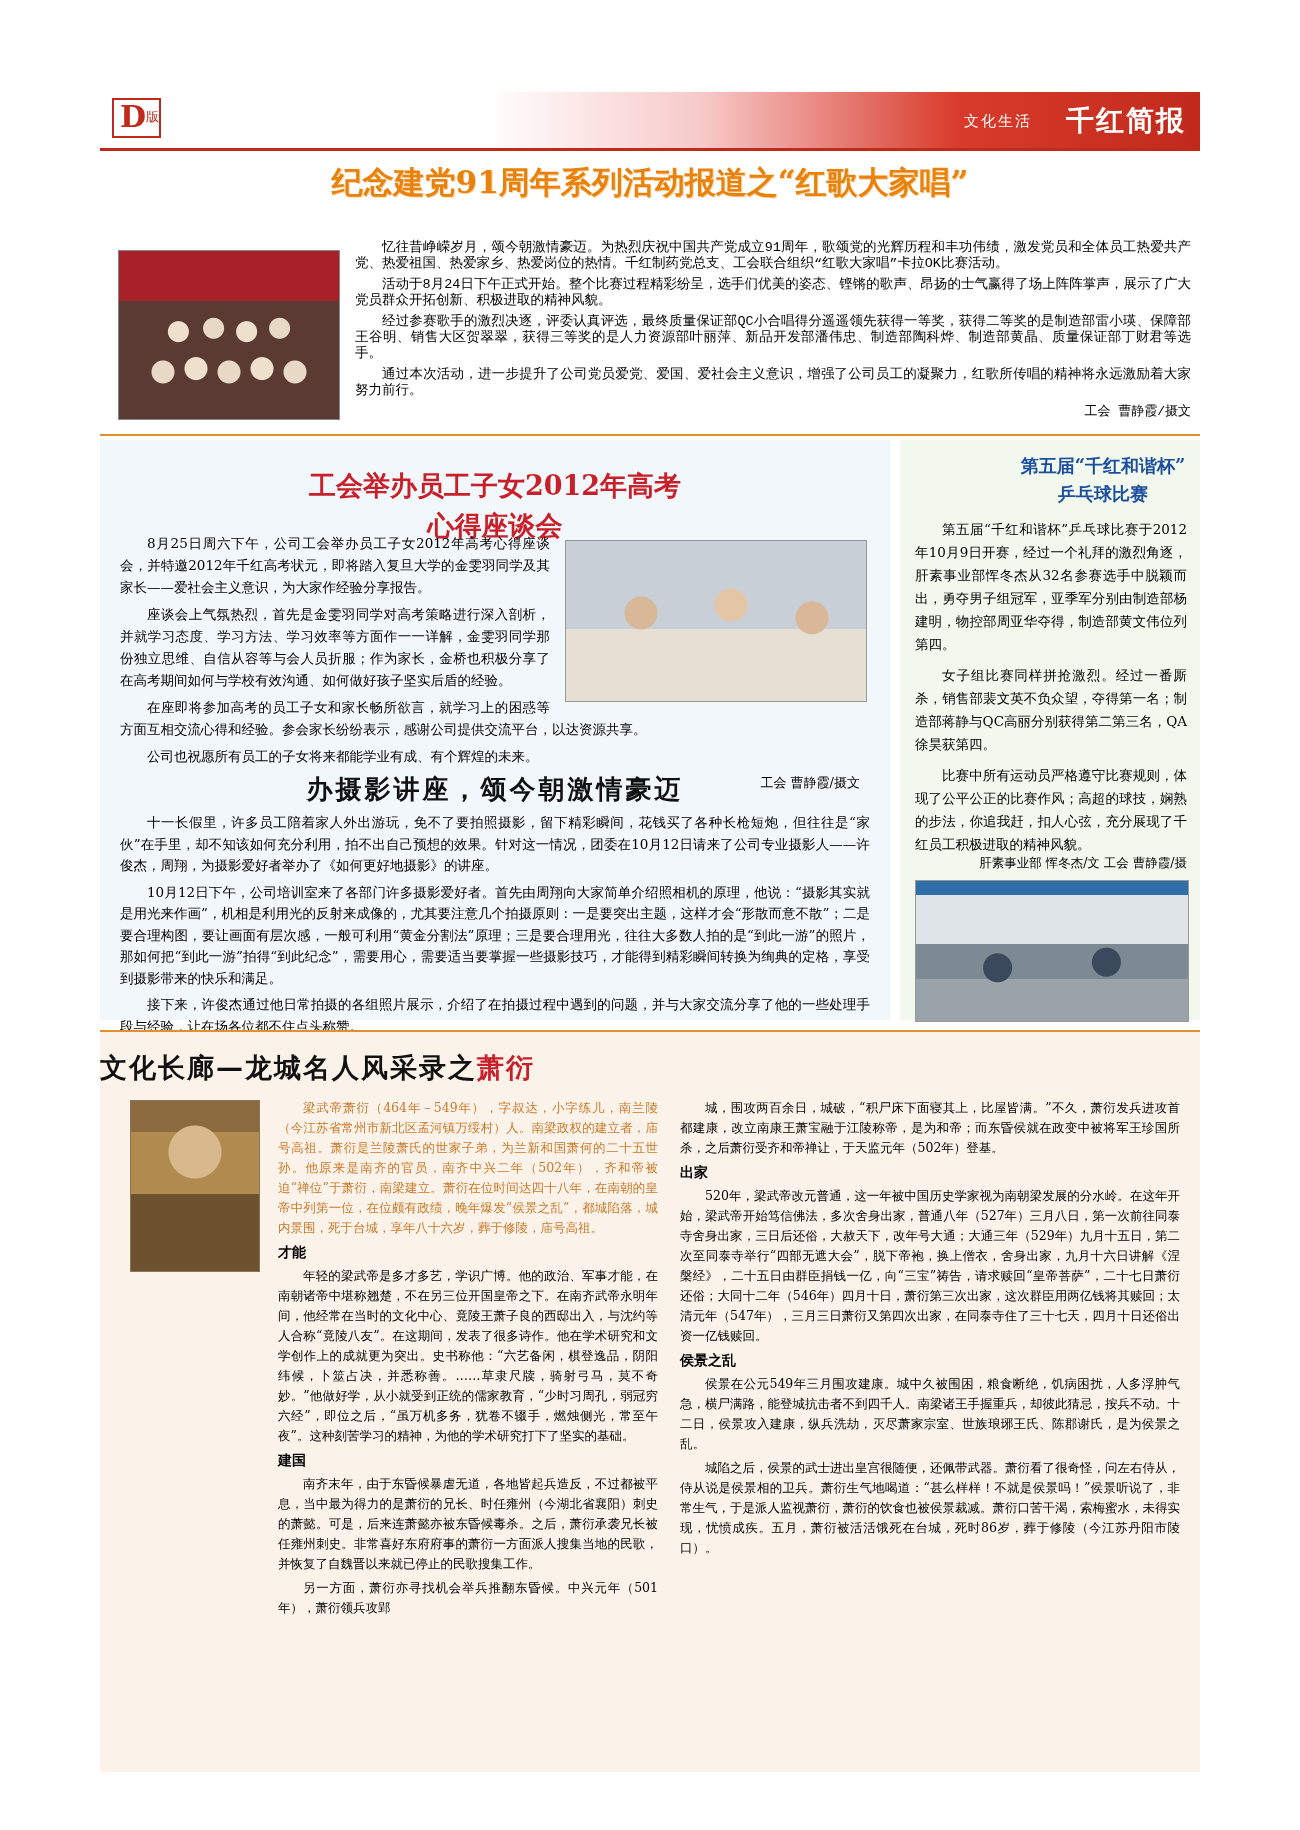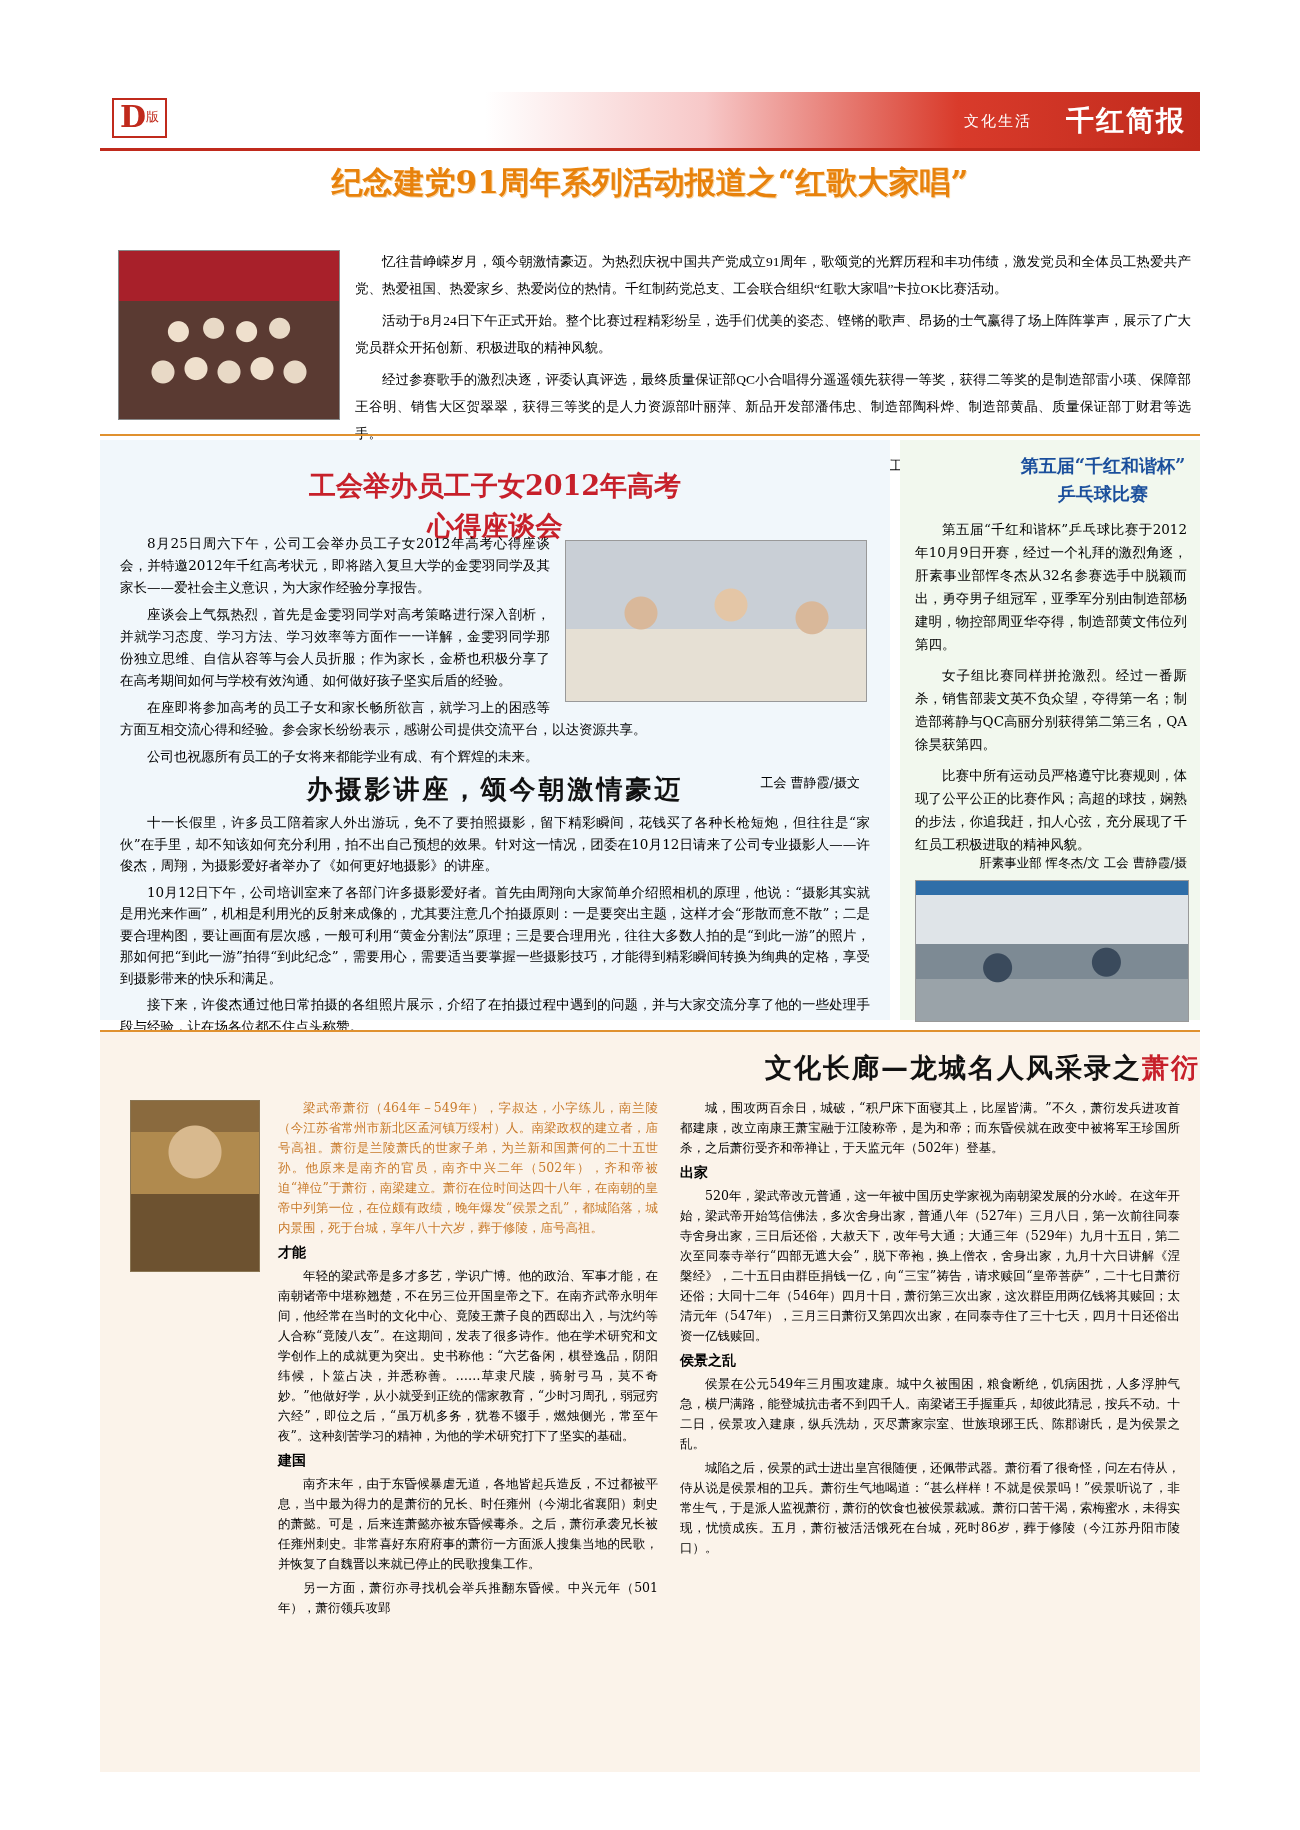--- a/index.html
+++ b/index.html
@@ -20,21 +20,21 @@
     position:absolute;left:100px;top:92px;width:1100px;height:56px;
     background:linear-gradient(90deg,#ffffff 0%,#ffffff 35%,#f7c8c8 55%,#d93b2b 78%,#c02a1c 100%);
   }
   .masthead-rule{
     position:absolute;left:100px;top:148px;width:1100px;height:3px;background:#c02a1c;
   }
   .ban{
     position:absolute;left:12px;top:6px;
     font-size:30px;font-weight:bold;color:#c02a1c;
     font-family:"DejaVu Serif","Liberation Serif",serif;
-    border:2px solid #c02a1c;padding:0 6px 2px 6px;line-height:34px;
+    border:2px solid #c02a1c;padding:0 0 2px 6px;line-height:34px;
   }
   .ban small{font-size:13px;font-weight:normal;vertical-align:bottom;}
   .mh-sub{
     position:absolute;right:168px;top:20px;color:#fff;font-size:15px;letter-spacing:2px;
   }
   .mh-title{
     position:absolute;right:14px;top:10px;color:#fff;font-size:28px;font-weight:bold;
     letter-spacing:2px;font-family:"DejaVu Serif","Liberation Serif",serif;
   }
 
@@ -45,23 +45,23 @@
     font-family:"DejaVu Serif","Liberation Serif",serif;
     text-shadow:1px 1px 0 #f6d6a8;
   }
 
   
   .lead-photo{
     position:absolute;left:118px;top:250px;width:220px;height:168px;
     border:1px solid #888;overflow:hidden;background:#5a4a3a;
   }
   .lead-text{
-    position:absolute;left:355px;top:248px;width:836px;
-    font-size:13.5px;line-height:27px;text-align:justify;
-    font-family:Liberation Serif, serif;
+    position:absolute;left:355px;top:240px;width:836px;
+    font-size:13.5px;line-height:16px;text-align:justify;
+    font-family:Liberation Mono, monospace;
   }
   .lead-text p{margin:0 0 5px 0;text-indent:2em;}
   .byline{text-align:right;text-indent:0 !important;font-size:13px;margin-top:6px;}
 
   .divider{
     position:absolute;left:100px;width:1100px;height:2px;background:#e0912f;
   }
 
   
   .col-left{
@@ -121,21 +121,21 @@
     position:absolute;left:915px;top:880px;width:272px;height:140px;
     border:1px solid #999;background:#4d5a4a;overflow:hidden;
   }
 
   
   .feature{
     position:absolute;left:100px;top:1030px;width:1100px;height:740px;
     background:#fbf3ea;border-top:2px solid #e0912f;
   }
   .feat-title{
-    position:absolute;left:100px;top:1050px;width:1100px;text-align:right;
+    position:absolute;left:100px;top:1050px;width:1100px;text-align:left;
     font-size:27px;font-weight:bold;color:#111;letter-spacing:2px;
     font-family:"DejaVu Serif","Liberation Serif",serif;
   }
   .feat-title .red{color:#c7202a;}
   .feat-portrait{
     position:absolute;left:130px;top:1100px;width:128px;height:170px;
     border:1px solid #8a7654;background:#6a5334;overflow:hidden;
   }
   .feat-colA{
     position:absolute;left:278px;top:1098px;width:380px;

